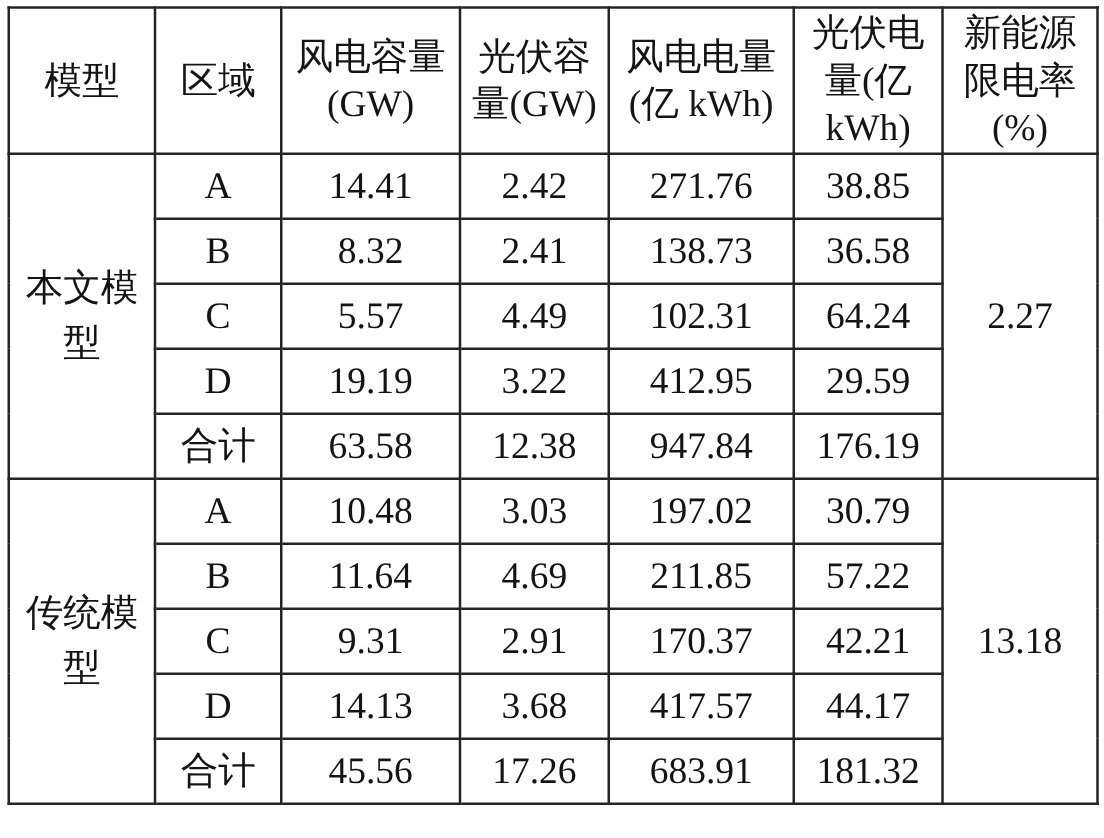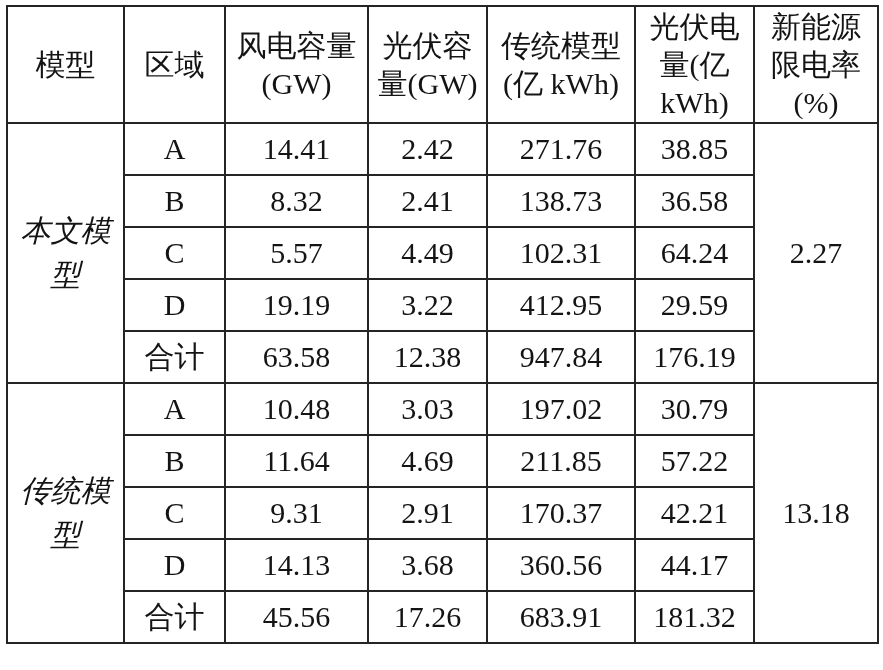--- a/index.html
+++ b/index.html
@@ -36,21 +36,20 @@
   tr.header-row th {
     line-height: 38px;
     padding: 0 5px;
   }
   tr.data-row {
     height: 52px;
   }
   td.model-cell {
     line-height: 44px;
     padding: 0 6px;
-    font-style: italic;
   }
   td.num-cell, td.region-cell {
     line-height: 1;
   }
   
   col.c-model   { width: 117px; }
   col.c-region  { width: 101px; }
   col.c-windcap { width: 143px; }
   col.c-pvcap   { width: 119px; }
   col.c-winden  { width: 148px; }
@@ -69,21 +68,21 @@
     <col class="c-winden">
     <col class="c-pven">
     <col class="c-curt">
   </colgroup>
   <thead>
     <tr class="header-row">
       <th>模型</th>
       <th>区域</th>
       <th>风电容量(GW)</th>
       <th>光伏容量(GW)</th>
-      <th>传统模型(亿 kWh)</th>
+      <th>风电电量(亿 kWh)</th>
       <th>光伏电量(亿 kWh)</th>
       <th>新能源限电率(%)</th>
     </tr>
   </thead>
   <tbody>
 
     <tr class="data-row">
       <td class="model-cell" rowspan="5">本文模型</td>
       <td class="region-cell">A</td>
       <td class="num-cell">14.41</td>
@@ -141,21 +140,21 @@
       <td class="region-cell">C</td>
       <td class="num-cell">9.31</td>
       <td class="num-cell">2.91</td>
       <td class="num-cell">170.37</td>
       <td class="num-cell">42.21</td>
     </tr>
     <tr class="data-row">
       <td class="region-cell">D</td>
       <td class="num-cell">14.13</td>
       <td class="num-cell">3.68</td>
-      <td class="num-cell">360.56</td>
+      <td class="num-cell">417.57</td>
       <td class="num-cell">44.17</td>
     </tr>
     <tr class="data-row">
       <td class="region-cell">合计</td>
       <td class="num-cell">45.56</td>
       <td class="num-cell">17.26</td>
       <td class="num-cell">683.91</td>
       <td class="num-cell">181.32</td>
     </tr>
   </tbody>

